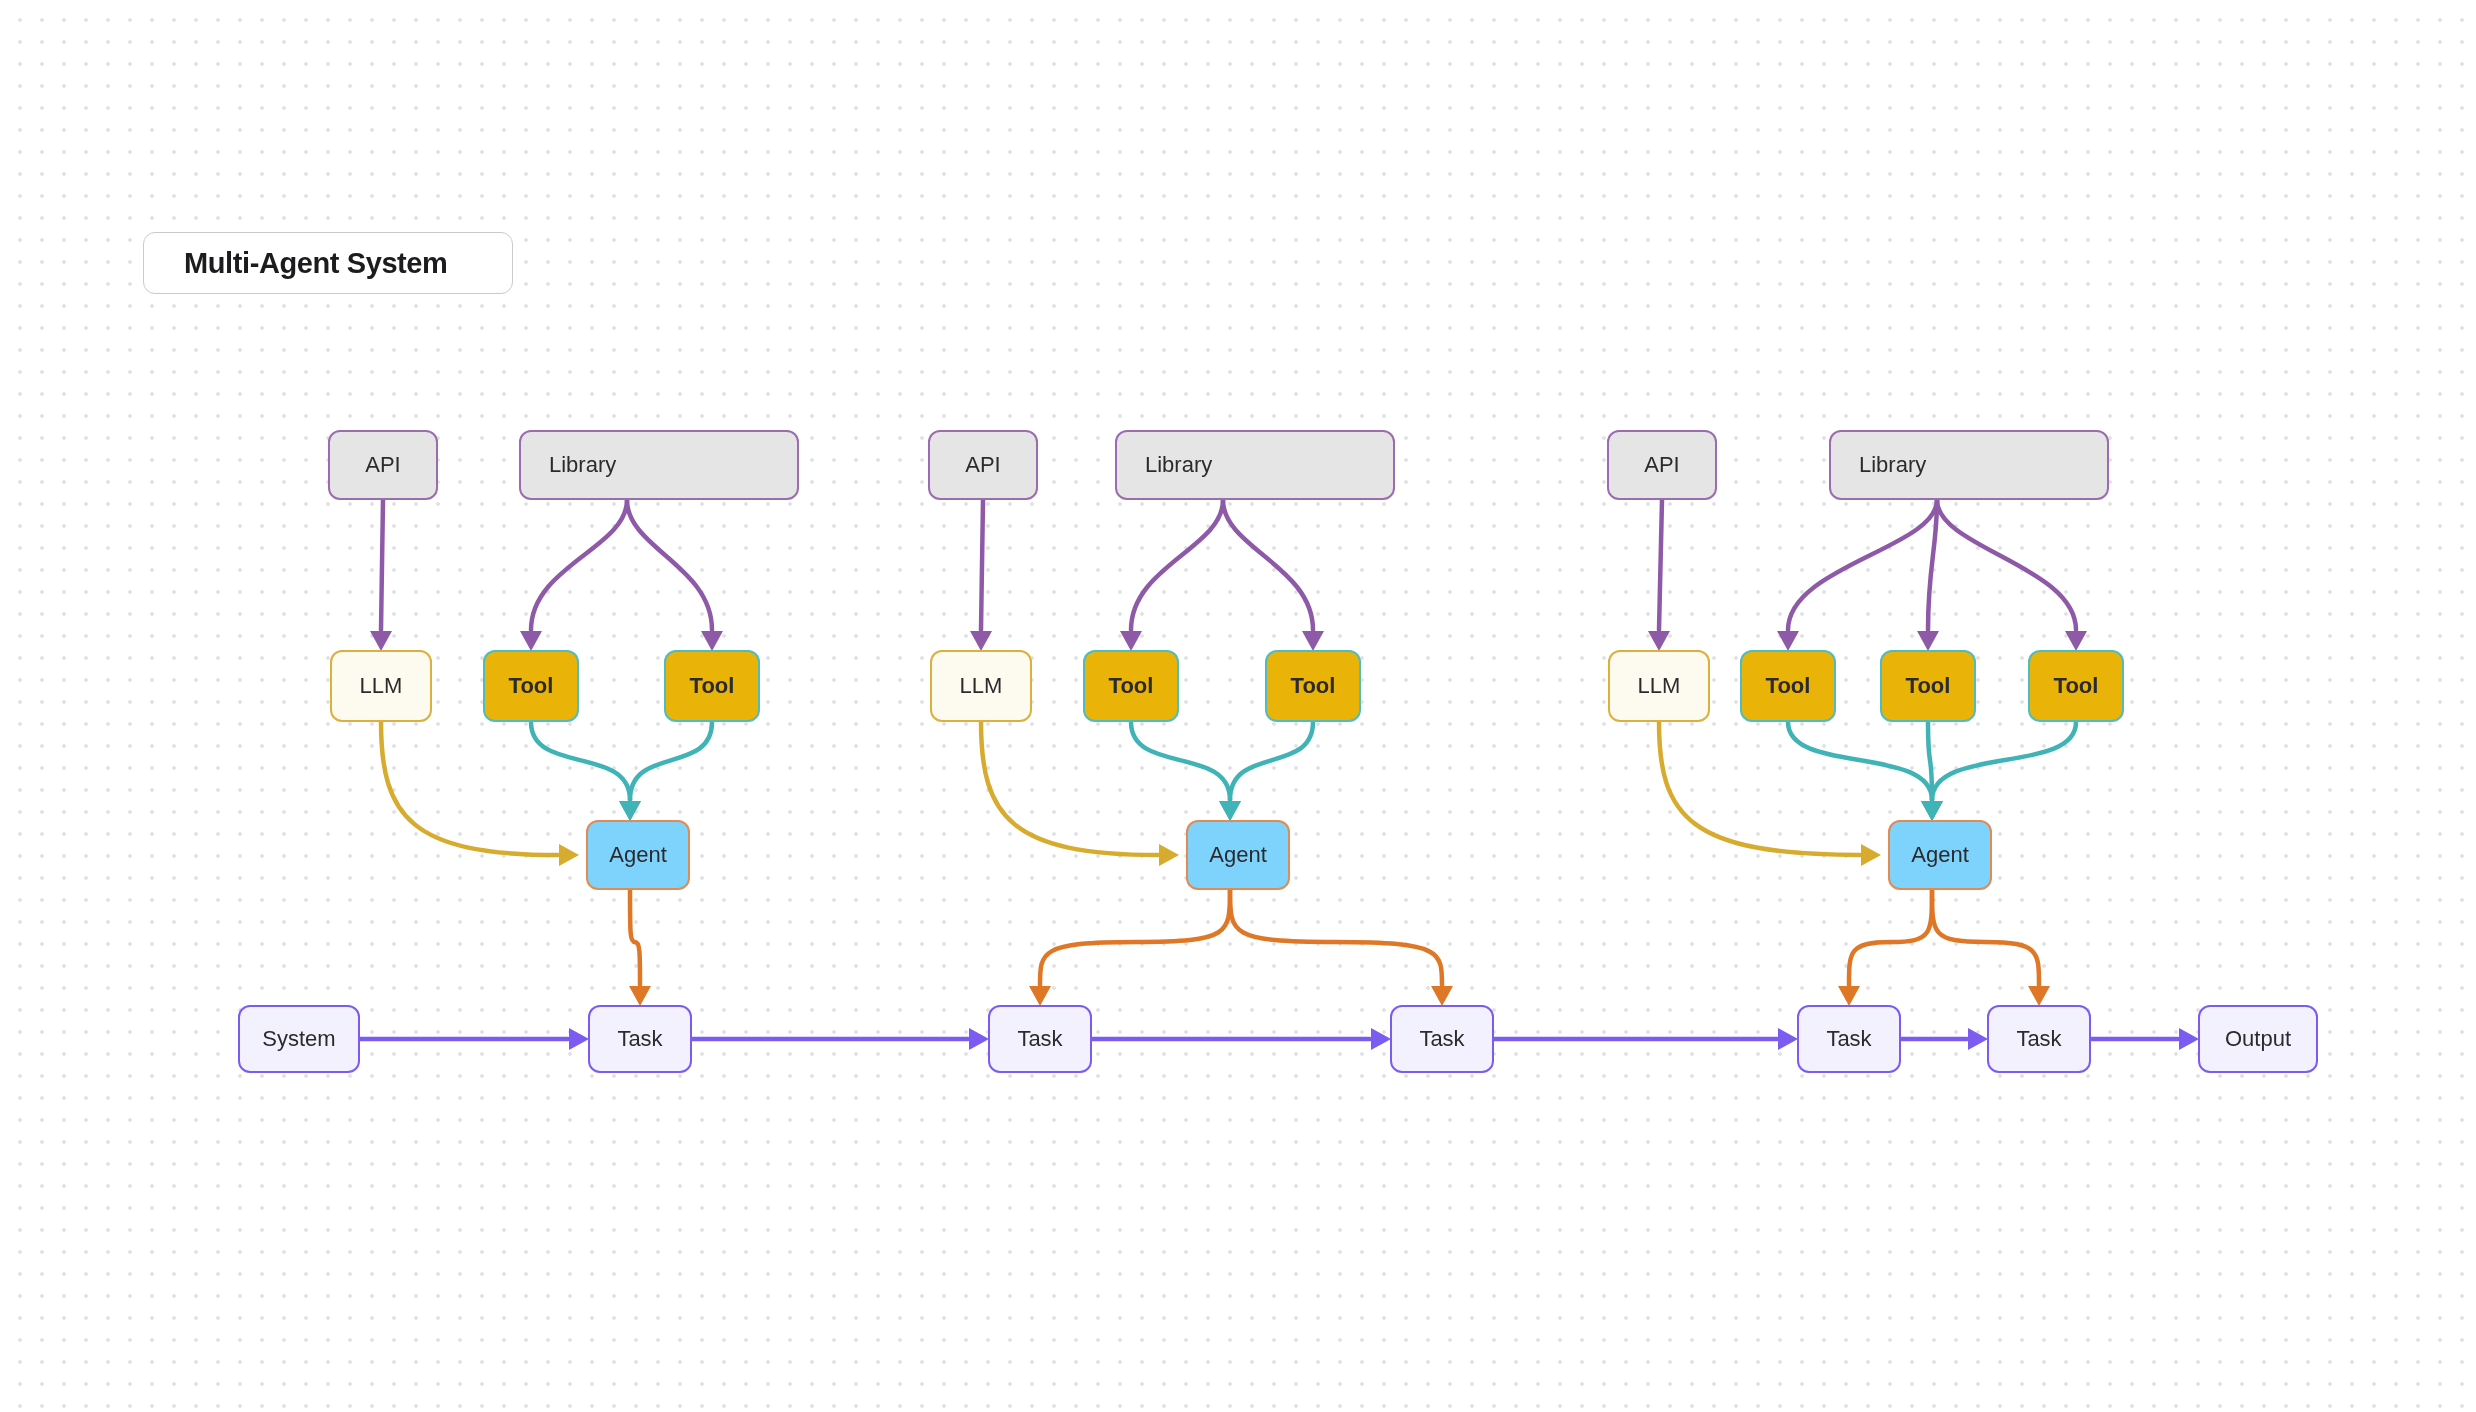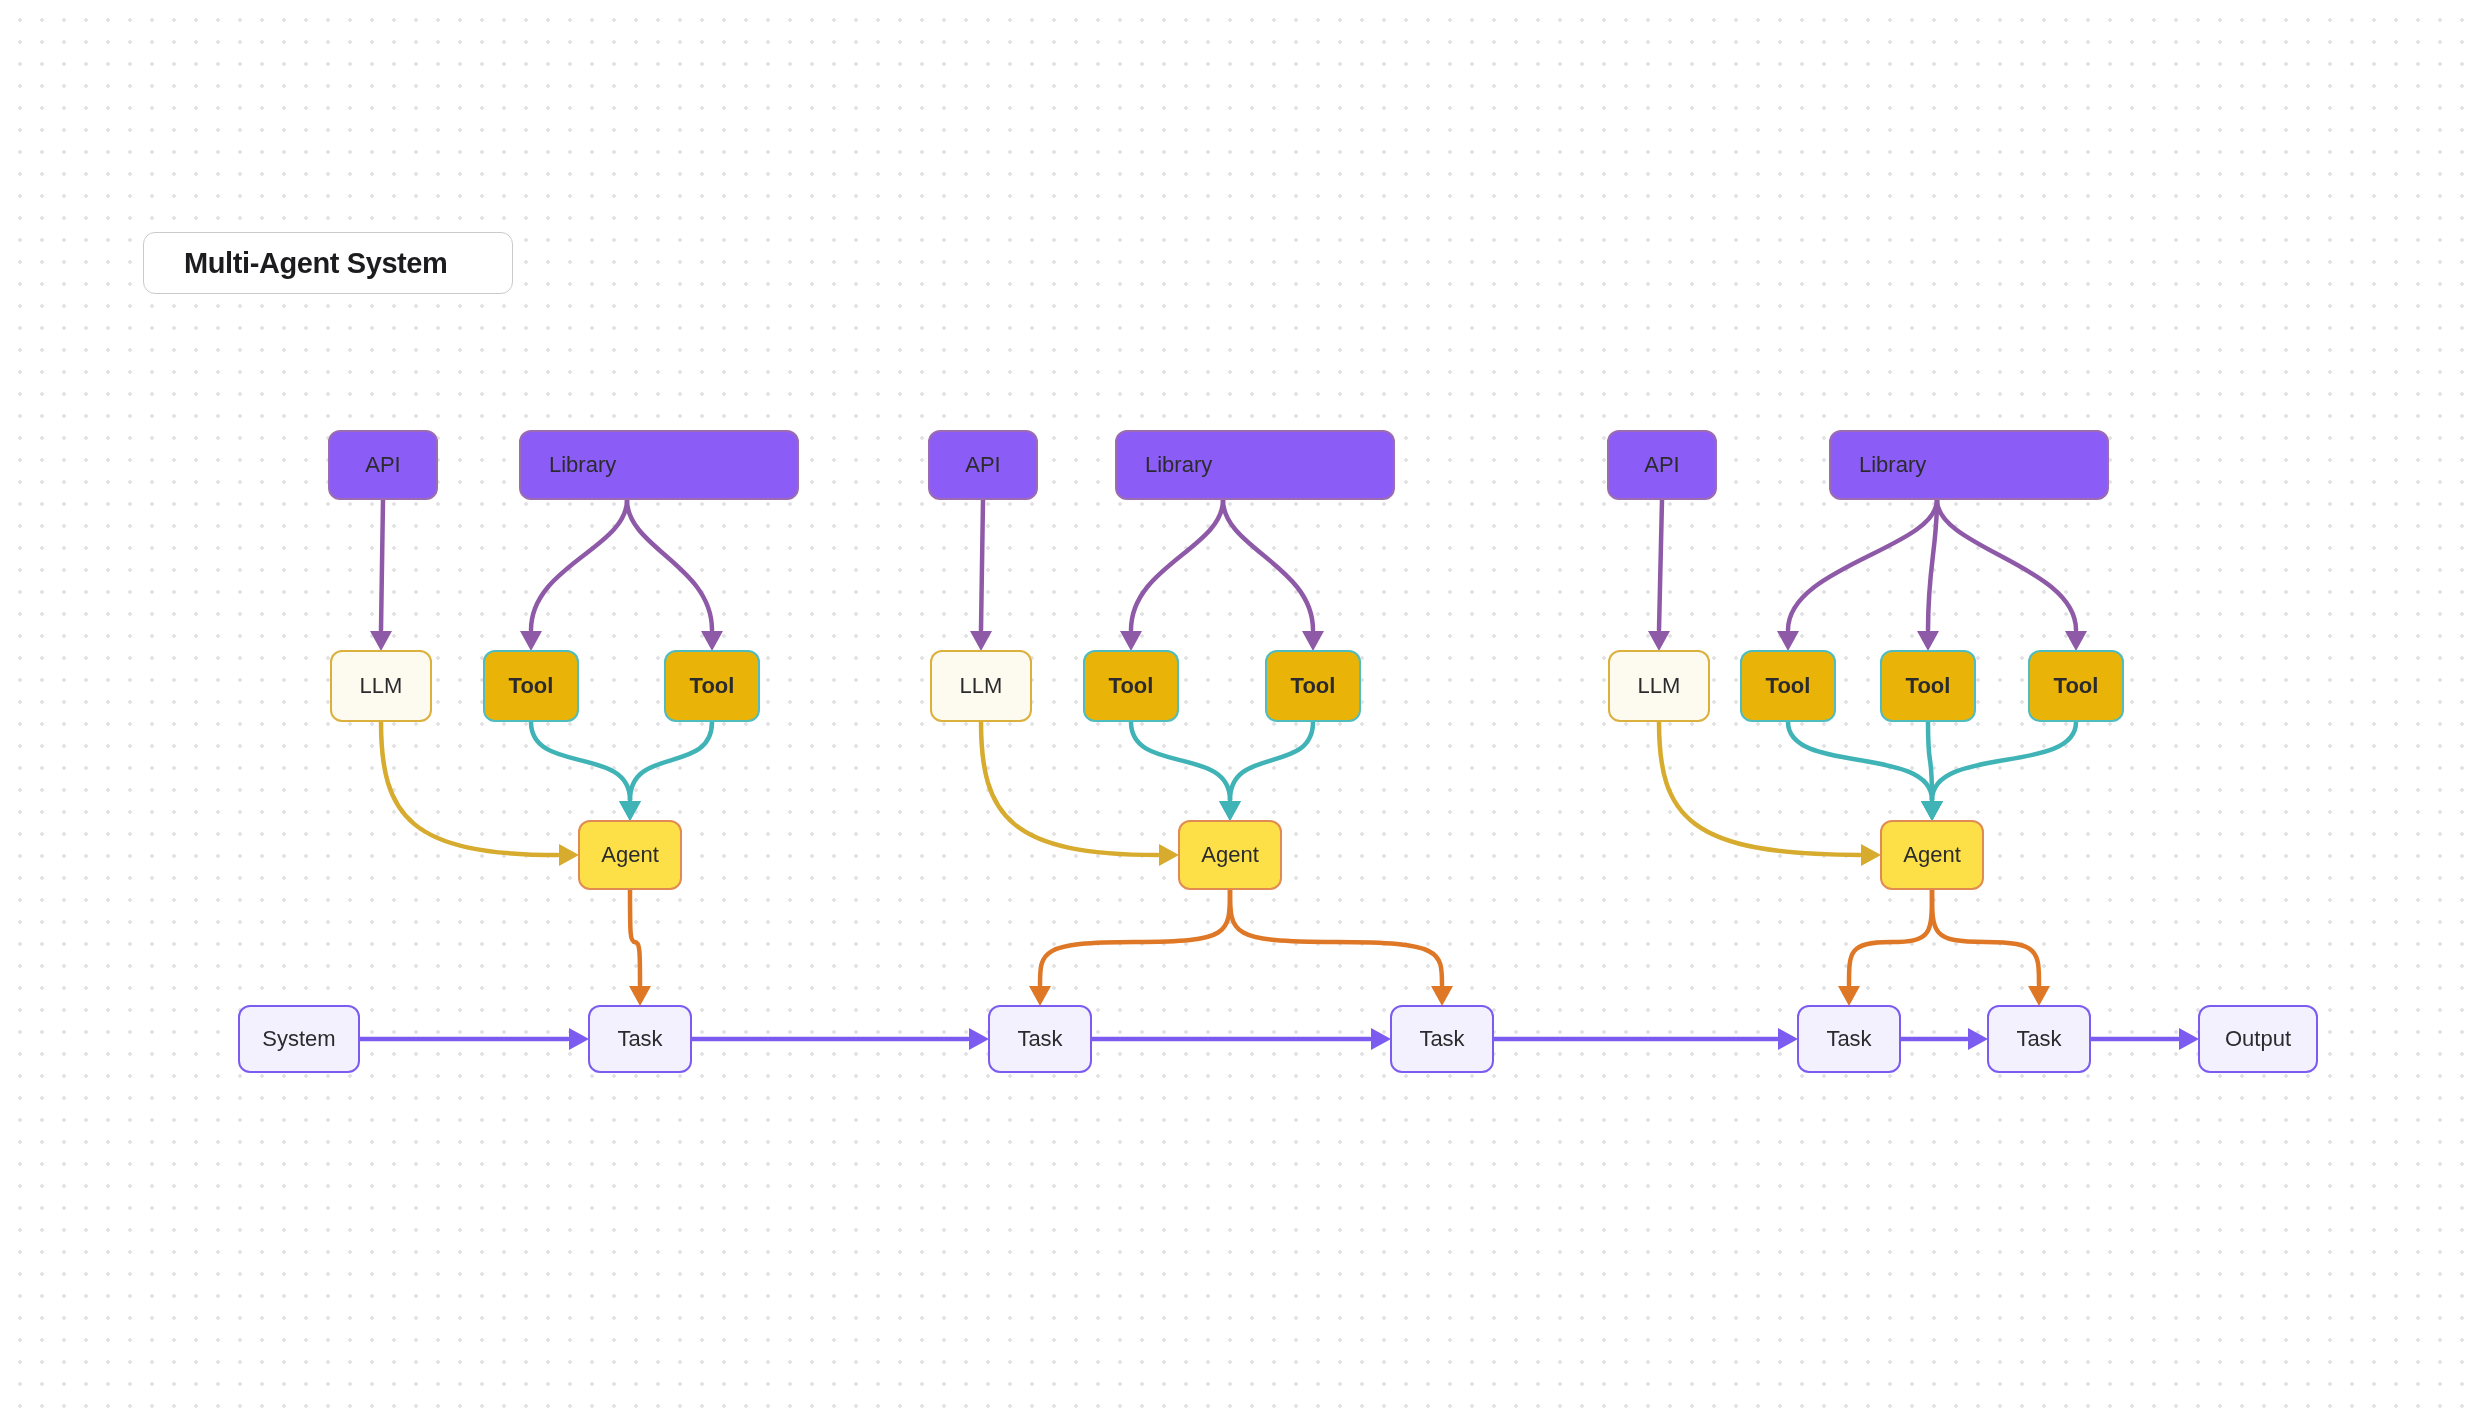--- a/index.html
+++ b/index.html
@@ -40,24 +40,24 @@
     border-radius:12px;
     font-size:22px;
     color:#2b2b2e;
     line-height:1;
     white-space:nowrap;
   }
   .node.center{justify-content:center;}
   .node.leftlabel{justify-content:flex-start;padding-left:28px;margin-left:32px;}
 
   
-  .n-source{ background:#8b5cf6; border:2.6px solid #9b6cb0; }
+  .n-source{ background:#e5e5e5; border:2.6px solid #9b6cb0; }
   .n-llm{    background:#fdfaef; border:2.6px solid #dcb03c; }
   .n-tool{   background:#eab308; border:2.6px solid #4fbdc0;font-weight:bold; }
-  .n-agent{  background:#fde047; border:2.6px solid #e08b52; }
+  .n-agent{  background:#7dd3fc; border:2.6px solid #e08b52;margin-left:8px; }
   .n-flow{   background:#f3f1fd; border:2.6px solid #7c5cf0; }
 </style>
 </head>
 <body>
 
 <div id="canvas">
 
   <svg id="edges" viewBox="0 0 2476 1412" xmlns="http://www.w3.org/2000/svg">
       <path d="M 383 500 L 381 630" fill="none" stroke="#8e5aa8" stroke-width="4.5" stroke-linecap="round"></path>
       <polygon points="370,631 392,631 381,651" fill="#8e5aa8"></polygon>

